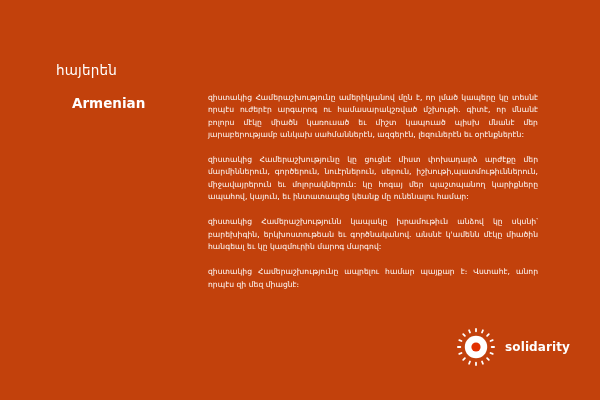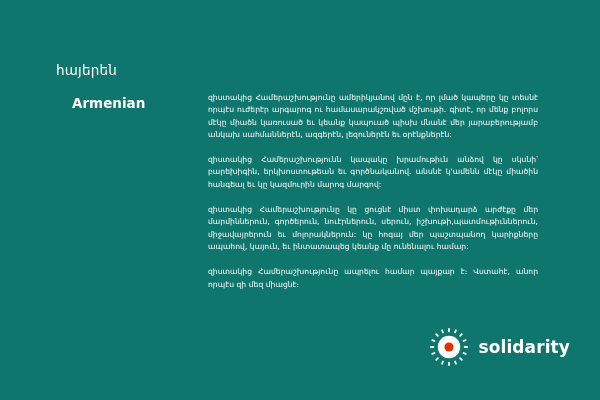--- a/index.html
+++ b/index.html
@@ -10,21 +10,21 @@
     width: 600px;
     height: 400px;
     background: #e23000;
     font-family: "DejaVu Sans", "Liberation Sans", sans-serif;
     overflow: hidden;
     position: relative;
   }
   .page {
     position: absolute;
     inset: 0;
-    background: #0f766e;
+    background: #c2410c;
   }
   
   .lang-block {
     position: absolute;
     left: 56px;
     top: 62px;
     width: 110px;
     color: #ffffff;
   }
   .lang-native {
@@ -71,44 +71,44 @@
     gap: 10px;
   }
   .logo-mark {
     width: 38px;
     height: 38px;
     flex: 0 0 38px;
     display: block;
   }
   .logo-text {
     color: #ffffff;
-    font-size: 17px;
+    font-size: 12px;
     line-height: 1.18;
     font-weight: bold;
     letter-spacing: 0.1px;
   }
   .logo-text div {
     display: block;
     white-space: nowrap;
   }
 </style>
 </head>
 <body>
 
 <div class="page">
 
   <div class="lang-block">
     <p class="lang-native">հայերեն</p>
     <p class="lang-english">Armenian</p>
   </div>
 
   <div class="body-col">
-    <p class="para">զիստակից Համերաշխությունը  ամերիկյանով մըն է, որ լմած կապերը կը  տեսնէ որպէս  ուժերէր արգարոգ ու համասարակշռված մշխութի. գիտէ, որ մենք բոլորս մէկը միածն կառուսած եւ կեանք կապուած պիսխ մնանէ մեր յարաբերությամբ անկախ սահմաններէն, ազգերէն, լեզուներէն եւ օրէնքներէն:</p>
+    <p class="para">զիստակից Համերաշխությունը  ամերիկյանով մըն է, որ լմած կապերը կը  տեսնէ որպէս  ուժերէր արգարոգ ու համասարակշռված մշխութի. գիտէ, որ մնանէ բոլորս մէկը միածն կառուսած եւ միշտ կապուած պիսխ մնանէ մեր յարաբերությամբ անկախ սահմաններէն, ազգերէն, լեզուներէն եւ օրէնքներէն:</p>
+    <p class="para">զիստակից Համերաշխությունը  կը ցուցնէ միստ փոխադարձ արժէքը մեր մարմիններուն, գործերուն, նուէրներուն, սերուն, իշխութի,պատմութիւններուն, միջավայրերուն եւ մոլորակներուն: կը հոգայ մեր պաշտպանող կարիքները ապահով, կայուն, եւ ինտատապեց կեանք մը ունենալու համար:</p>
     <p class="para">զիստակից Համերաշխությունն կապակը խրամութիւն անձով կը սկսնի՝  բարեխիգին, երկխոստութեան եւ գործնականով. անսնէ կ'ամենն մէկը միածին հանգեալ եւ կը կազմուրին մարոգ մարգով:</p>
-    <p class="para">զիստակից Համերաշխությունը  կը ցուցնէ միստ փոխադարձ արժէքը մեր մարմիններուն, գործերուն, նուէրներուն, սերուն, իշխութի,պատմութիւններուն, միջավայրերուն եւ մոլորակներուն: կը հոգայ մեր պաշտպանող կարիքները ապահով, կայուն, եւ ինտատապեց կեանք մը ունենալու համար:</p>
     <p class="para">զիստակից Համերաշխությունը  ապրելու համար պայքար է։ Վստահէ, անոր որպէս զի մեզ միացնէ։</p>
   </div>
 
   <div class="logo-lockup">
     <span class="logo-mark">
       <svg width="38" height="38" viewBox="0 0 38 38" xmlns="http://www.w3.org/2000/svg" aria-hidden="true">
         <g fill="#ffffff">
           <circle cx="19" cy="19" r="11.2"></circle>
           <g>
             <rect x="18.1" y="0" width="1.8" height="4.2" rx="0.9"></rect>

